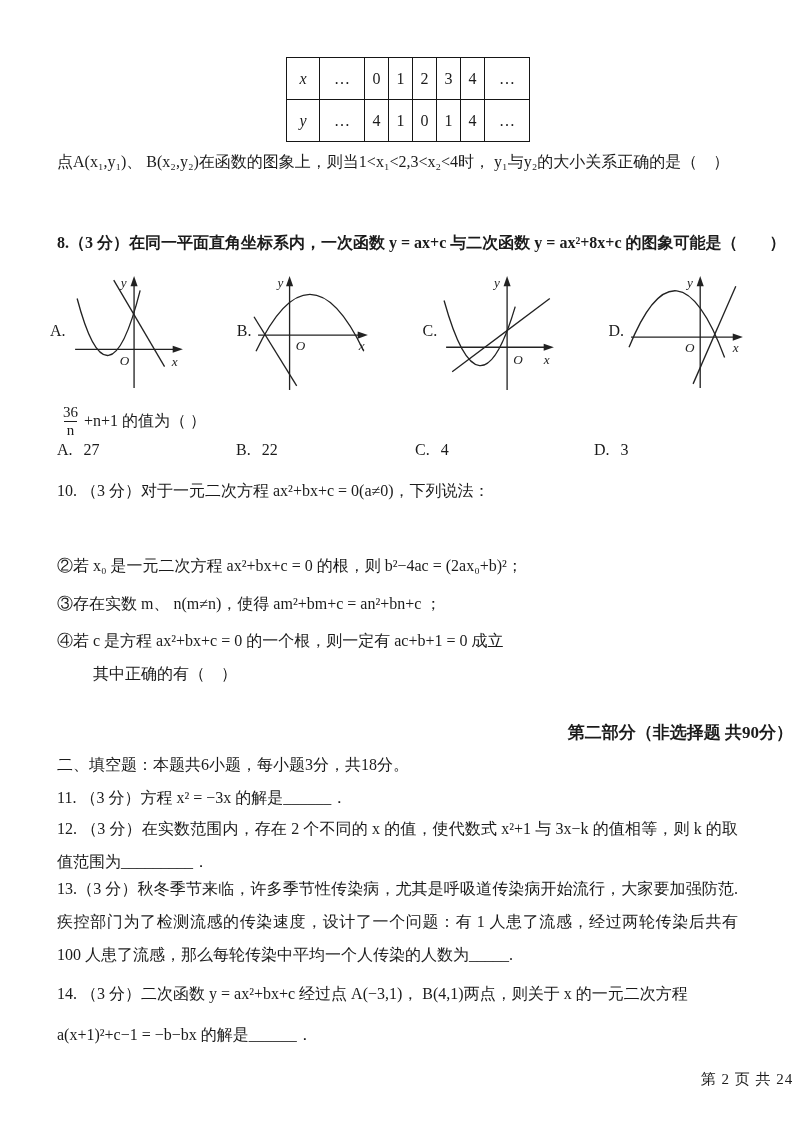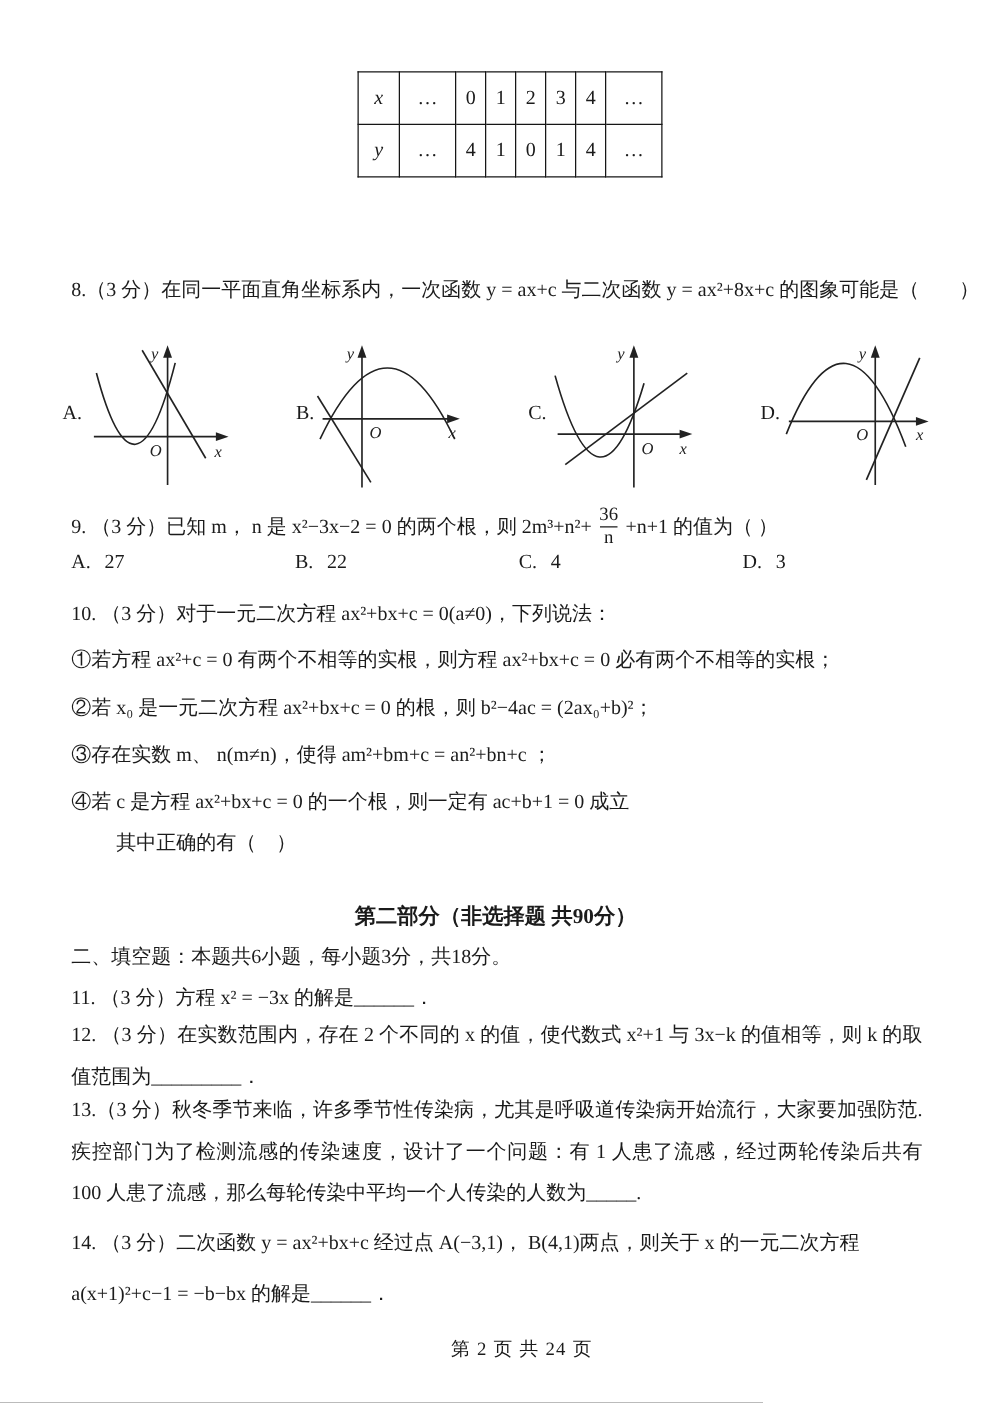--- a/index.html
+++ b/index.html
@@ -42,21 +42,21 @@
   .gstroke{stroke:#222;stroke-width:1.3;fill:none;}
   .garrow{fill:#222;stroke:none;}
   .glab{font-family:"Liberation Serif","DejaVu Serif",serif;font-style:italic;font-size:13px;fill:#222;}
 
   
   .fracline{display:flex;align-items:center;}
   .frac{display:inline-flex;flex-direction:column;align-items:center;line-height:1.1;font-size:15px;margin:0 3px;}
   .frac .den{border-top:1.3px solid #1b1b1b;padding:0 3px;}
   .frac .num{padding:0 3px;}
 
-  .center{left:0;width:793px;text-align:center;}
+  .center{left:0;width:793px;text-align:right;}
   .bold{font-weight:bold;}
   .para{left:57px;width:681px;text-align:justify;line-height:33px;}
   .footer{font-size:15px;letter-spacing:1px;padding-left:21px;}
 </style>
 </head>
 <body>
 
 <div class="page">
 
   <table class="values abs" style="top:57px;left:286px;">
@@ -77,23 +77,24 @@
       <td class="num">4</td>
       <td class="num">1</td>
       <td class="num">0</td>
       <td class="num">1</td>
       <td class="num">4</td>
       <td class="dots">…</td>
     </tr>
   </tbody>
     </table>
 
+  <div class="abs nowrap" style="top:152px;left:57px;">点A(x₁,y₁)、 B(x₂,y₂)在函数的图象上，则当1&lt;x₁&lt;2,3&lt;x₂&lt;4时， y₁与y₂的大小关系正确的是（　）</div>
 
 
-  <div class="abs nowrap" style="top:222px;left:57px;">8.（3 分）在同一平面直角坐标系内，一次函数 y = ax+c 与二次函数 y = ax²+8x+c 的图象可能是（　　）</div>
+  <div class="abs nowrap" style="top:233px;left:57px;font-weight:bold;">8.（3 分）在同一平面直角坐标系内，一次函数 y = ax+c 与二次函数 y = ax²+8x+c 的图象可能是（　　）</div>
 
   <div class="abs graphs" style="top:270px;">
 
     <div class="graph">
       <span class="glabel">A.</span>
       <svg width="124" height="122" viewBox="0 0 120 120">
         <line class="gstroke" x1="6" y1="78" x2="108" y2="78"></line>
         <polygon class="garrow" points="112,78 102,74.5 102,81.5"></polygon>
         <line class="gstroke" x1="64" y1="116" x2="64" y2="10"></line>
         <polygon class="garrow" points="64,6 60.5,16 67.5,16"></polygon>
@@ -145,37 +146,35 @@
         <path class="gstroke" d="M 2,76 Q 48.9,-40 96,86"></path>
         <line class="gstroke" x1="65" y1="112" x2="107" y2="16"></line>
         <text class="glab" x="59" y="17">y</text>
         <text class="glab" x="104" y="81">x</text>
         <text class="glab" x="57" y="81">O</text>
       </svg>
     </div>
   </div>
 
   <div class="abs fracline nowrap" style="top:398px;left:57px;height:46px;">
-    <span>9. （3 分）已知 m， n 是 x²−3x−2 = 0 的两个根，则 2m³+n²+</span>
     <span class="frac">
       <span class="num">36</span>
       <span class="den">n</span>
     </span>
     <span>+n+1 的值为（ ）</span>
   </div>
 
   <div class="abs opts wide" style="top:441px;">
     <span class="opt"><span class="lab">A.</span><span class="txt">27</span></span>
     <span class="opt"><span class="lab">B.</span><span class="txt">22</span></span>
     <span class="opt"><span class="lab">C.</span><span class="txt">4</span></span>
     <span class="opt"><span class="lab">D.</span><span class="txt">3</span></span>
   </div>
 
   <div class="abs nowrap" style="top:481px;left:57px;">10. （3 分）对于一元二次方程 ax²+bx+c = 0(a≠0)，下列说法：</div>
-  <div class="abs nowrap" style="top:518px;left:57px;">①若方程 ax²+c = 0 有两个不相等的实根，则方程 ax²+bx+c = 0 必有两个不相等的实根；</div>
   <div class="abs nowrap" style="top:556px;left:57px;">②若 x₀ 是一元二次方程 ax²+bx+c = 0 的根，则 b²−4ac = (2ax₀+b)²；</div>
   <div class="abs nowrap" style="top:594px;left:57px;">③存在实数 m、 n(m≠n)，使得 am²+bm+c = an²+bn+c ；</div>
   <div class="abs nowrap" style="top:631px;left:57px;">④若 c 是方程 ax²+bx+c = 0 的一个根，则一定有 ac+b+1 = 0 成立</div>
   <div class="abs nowrap" style="top:664px;left:57px;margin-left:36px;">其中正确的有（　）</div>
 
 
   <div class="abs center bold" style="top:721px;font-size:17px;">第二部分（非选择题 共90分）</div>
   <div class="abs nowrap" style="top:755px;left:57px;">二、填空题：本题共6小题，每小题3分，共18分。</div>
 
   <div class="abs nowrap" style="top:788px;left:57px;">11. （3 分）方程 x² = −3x 的解是______．</div>

